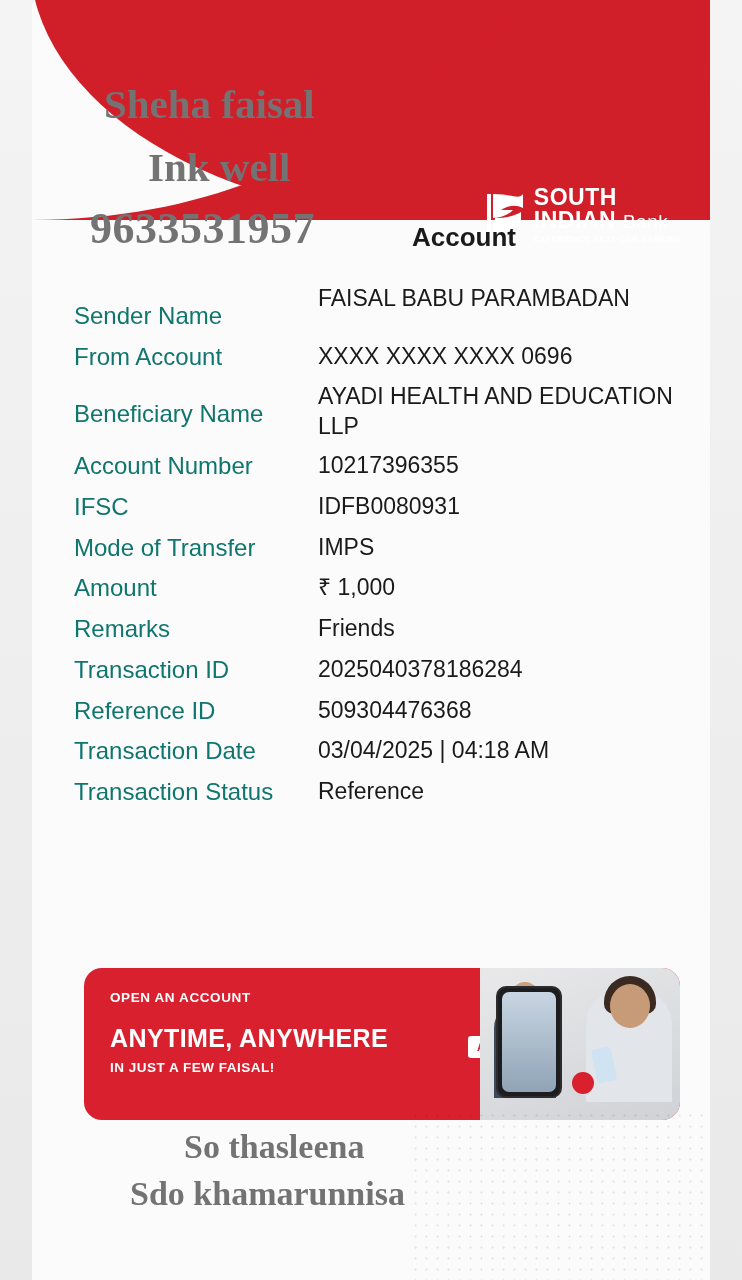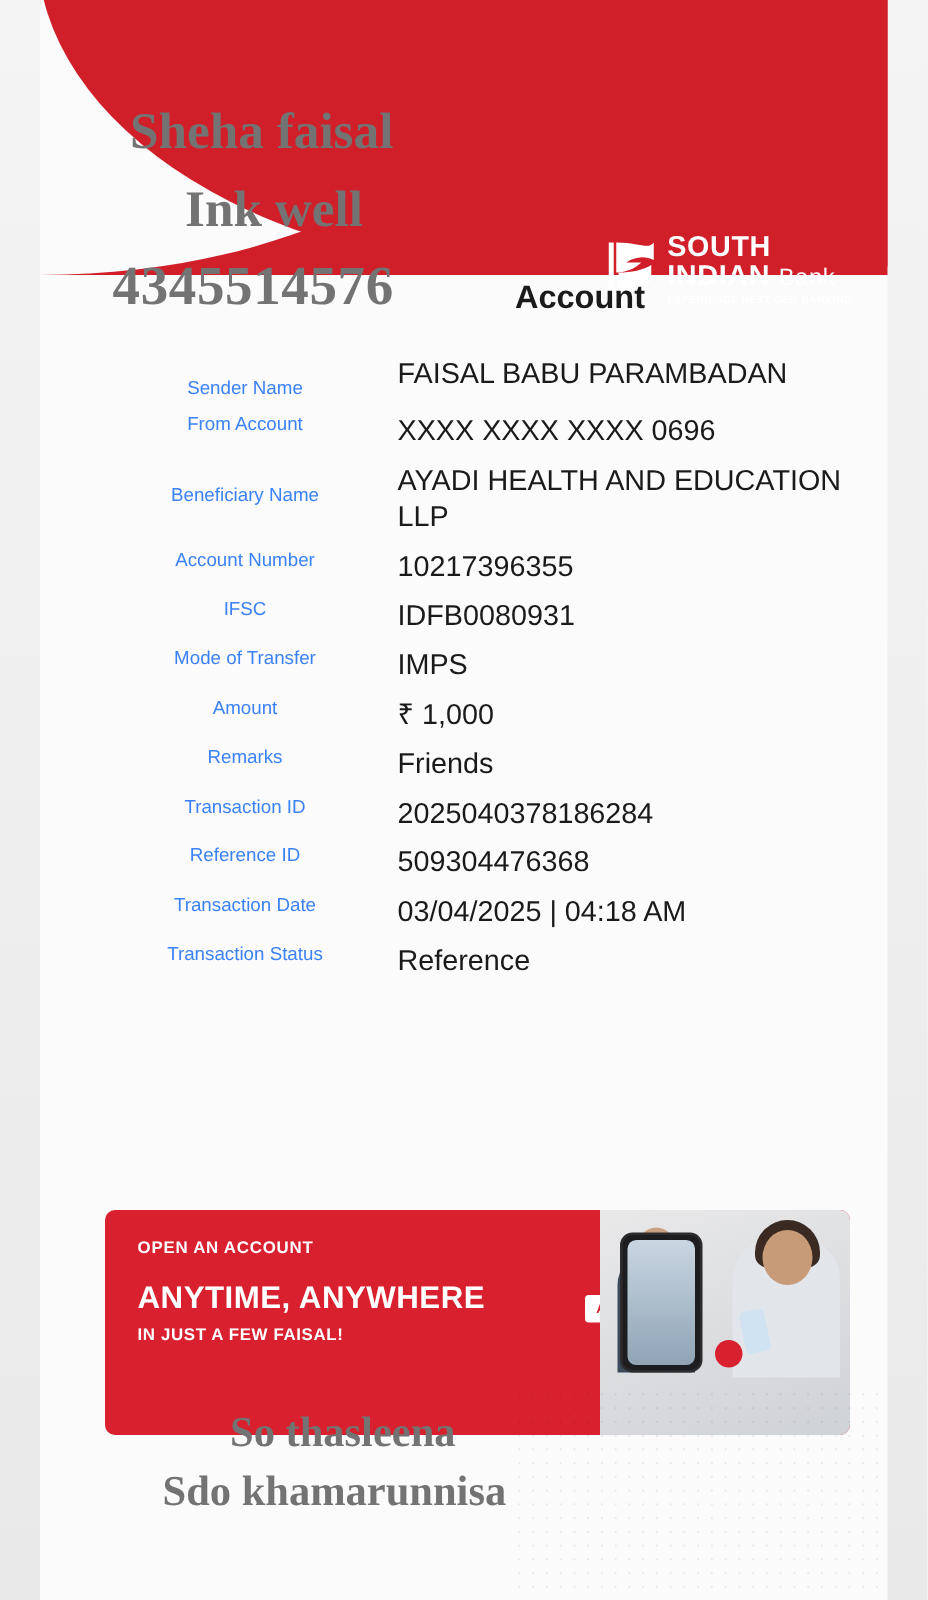--- a/index.html
+++ b/index.html
@@ -103,41 +103,40 @@
     left: 42px; top: 284px; width: 600px;
   }
   .row {
     display: flex;
     align-items: flex-start;
     margin-bottom: 10px;
   }
   .row .label {
     width: 244px;
     flex: 0 0 244px;
-    font-size: 15px;
-    color: #3b82f6;
+    font-size: 24px;
+    color: #0f766e;
     line-height: 1.28;
-    text-align: center;
   }
   .row .value {
     flex: 1;
     font-size: 23px;
     color: #1a1a1a;
     line-height: 1.28;
     word-break: break-word;
   }
   .row.two-line .label { padding-top: 17px; }
 
   
   #promo {
     position: absolute;
     left: 52px; top: 968px;
-    width: 596px; height: 180px;
+    width: 596px; height: 152px;
     background: #d8202e;
-    border-radius: 8px;
+    border-radius: 18px;
     overflow: hidden;
     display: flex;
   }
   #promo .promo-left {
     flex: 1;
     padding: 22px 0 0 26px;
     color: #fff;
   }
   #promo .p1 {
     font-size: 13.5px; font-weight: bold; letter-spacing: 0.6px;
@@ -252,21 +251,21 @@
       <div class="logo-text">
         <span class="l1">SOUTH</span>
         <span class="l2"><span>INDIAN</span>
           <span class="bank">Bank</span></span>
         <span class="logo-tag">EXPERIENCE NEXT-GEN BANKING</span>
       </div>
     </div>
 
     <div class="hand" id="hand-line1">Sheha faisal</div>
     <div class="hand" id="hand-line2">Ink well</div>
-    <div class="hand" id="hand-line3">4345514576</div>
+    <div class="hand" id="hand-line3">9633531957</div>
 
     <div id="receipt-label">Account</div>
 
     <div id="rows">
       <div class="row two-line">
         <div class="label">Sender Name</div>
         <div class="value">FAISAL BABU PARAMBADAN</div>
       </div>
       <div class="row">
         <div class="label">From Account</div>

